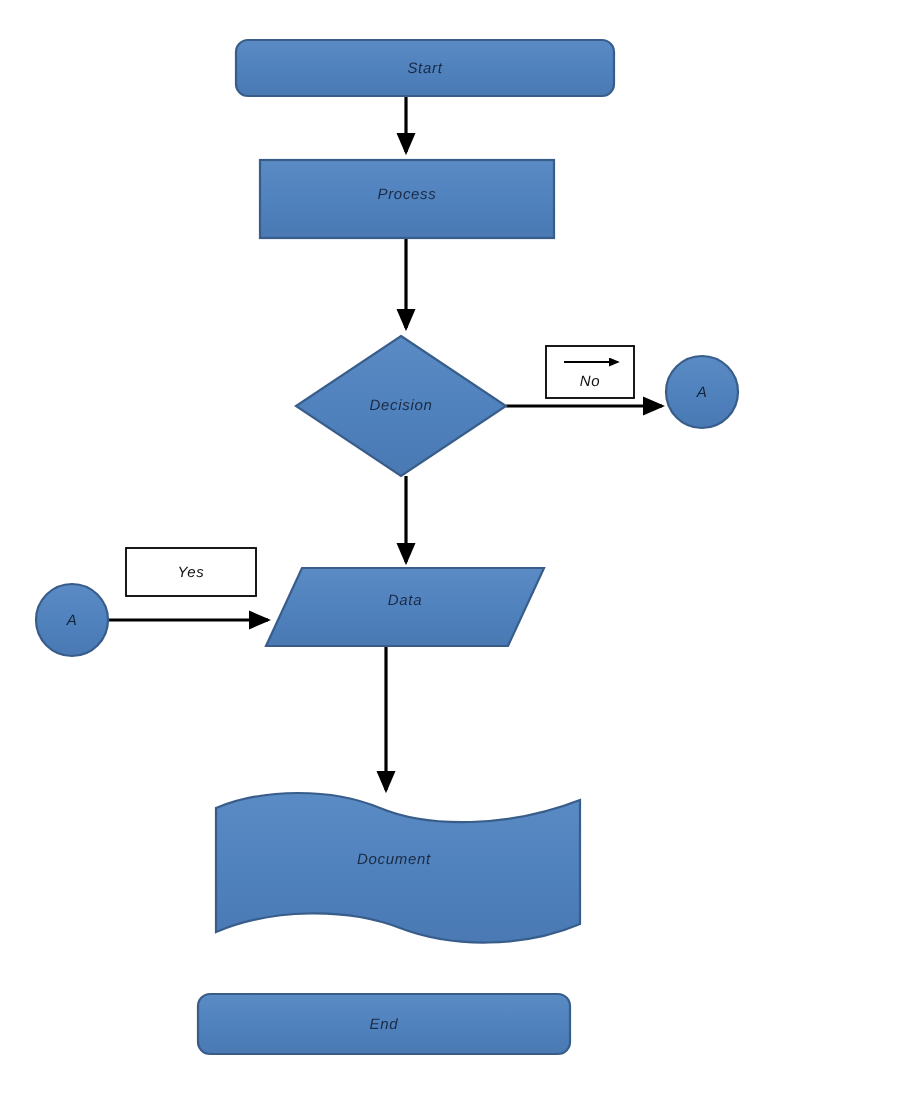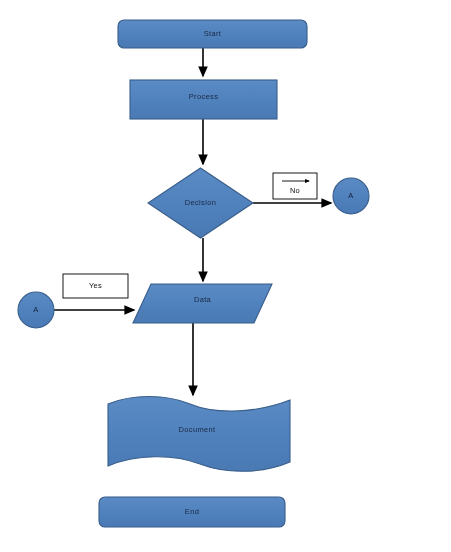--- a/index.html
+++ b/index.html
@@ -12,20 +12,21 @@
     width: 451px;
     height: 552px;
     font-family: "Liberation Sans", sans-serif;
     overflow: hidden;
   }
   #diagram-root {
     position: relative;
     width: 451px;
     height: 552px;
     background: #ffffff;
+    font-style: italic;
   }
   svg#flow-svg {
     position: absolute;
     left: 0;
     top: 0;
     width: 451px;
     height: 552px;
     display: block;
   }
   .shape-label {

